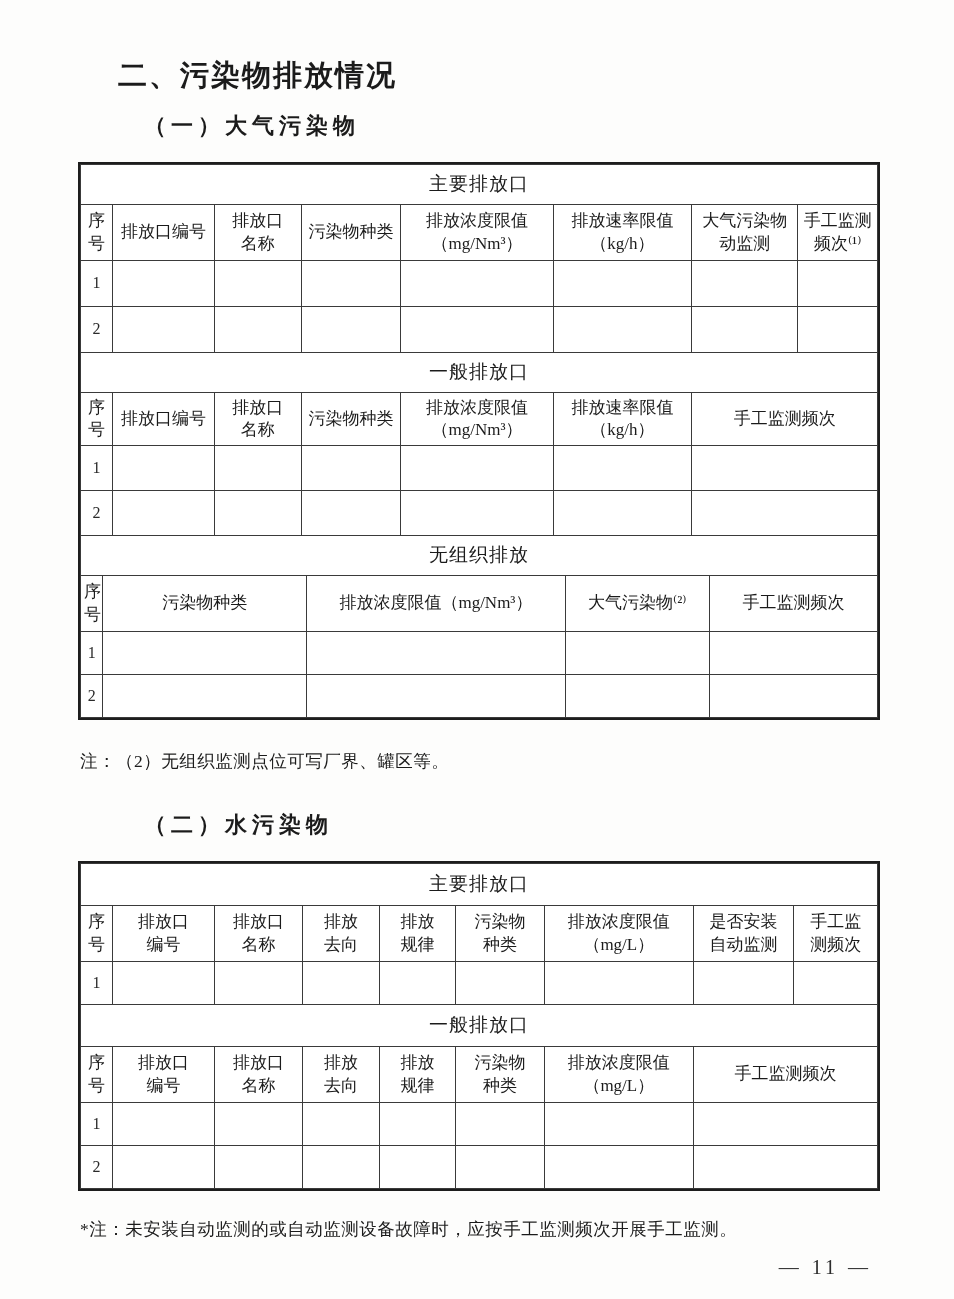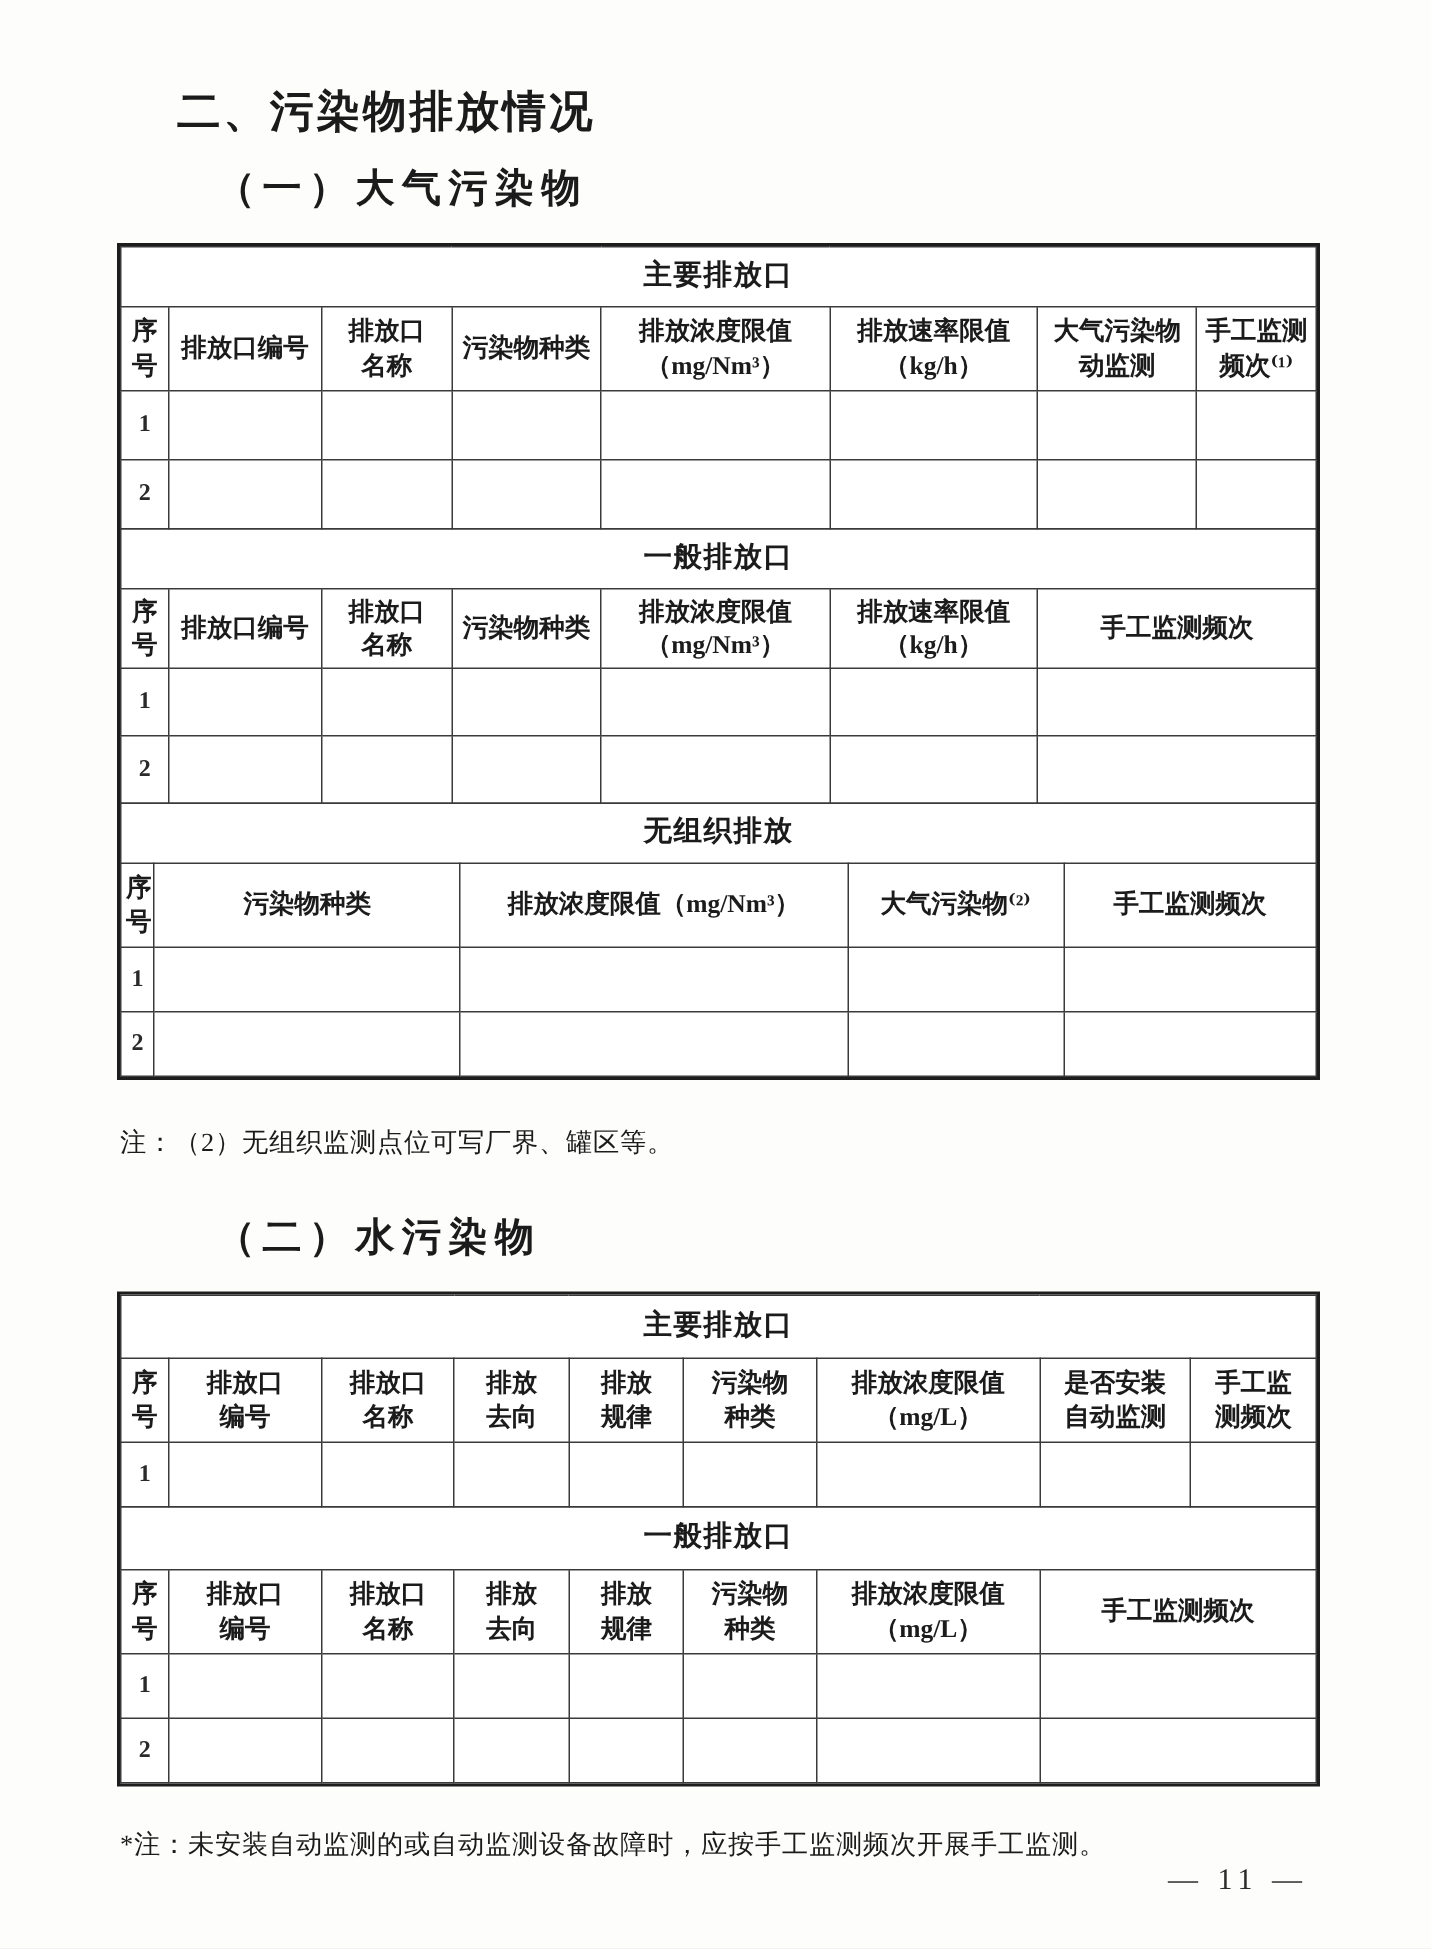--- a/index.html
+++ b/index.html
@@ -14,29 +14,28 @@
     color:#1b1b1b;
     overflow:hidden;
   }
   .main-title {
     margin:0 0 0 40px;
     font-size:29px; font-weight:700;
     letter-spacing:2px; line-height:34px;
   }
   .sub-title {
     margin:17px 0 0 66px;
-    font-size:26px; font-weight:700;
+    font-size:22px; font-weight:700;
     letter-spacing:5px; line-height:33px;font-family:Liberation Serif, serif;
   }
   .sub-title.water { margin-top:32px; }
   .table-box {
     margin-top:20px;
     border:2px solid #1d1d1d;
     background:#fff;
-    font-weight:bold;
   }
   table.tbl {
     width:100%;
     border-collapse:collapse;
     table-layout:fixed;
   }
   table.tbl + table.tbl { margin-top:-1px; }
   table.tbl td {
     border:1px solid #3a3a3a;
     text-align:center; vertical-align:middle;
@@ -58,20 +57,21 @@
     font-size:17.5px; line-height:29px;
     letter-spacing:0.5px;
   }
   .note .prefix { flex:0 0 34px; }
   .single-note {
     margin-top:25px; margin-left:2px;
     font-size:17.5px; line-height:26px;
     letter-spacing:0.5px;
   }
   .page-no {
+    margin-top:14px;
     text-align:right;
     padding-right:8px;
     font-size:20px;
     letter-spacing:4px;
     color:#2c2c2c;
   }
 </style>
 </head>
 <body>
 

